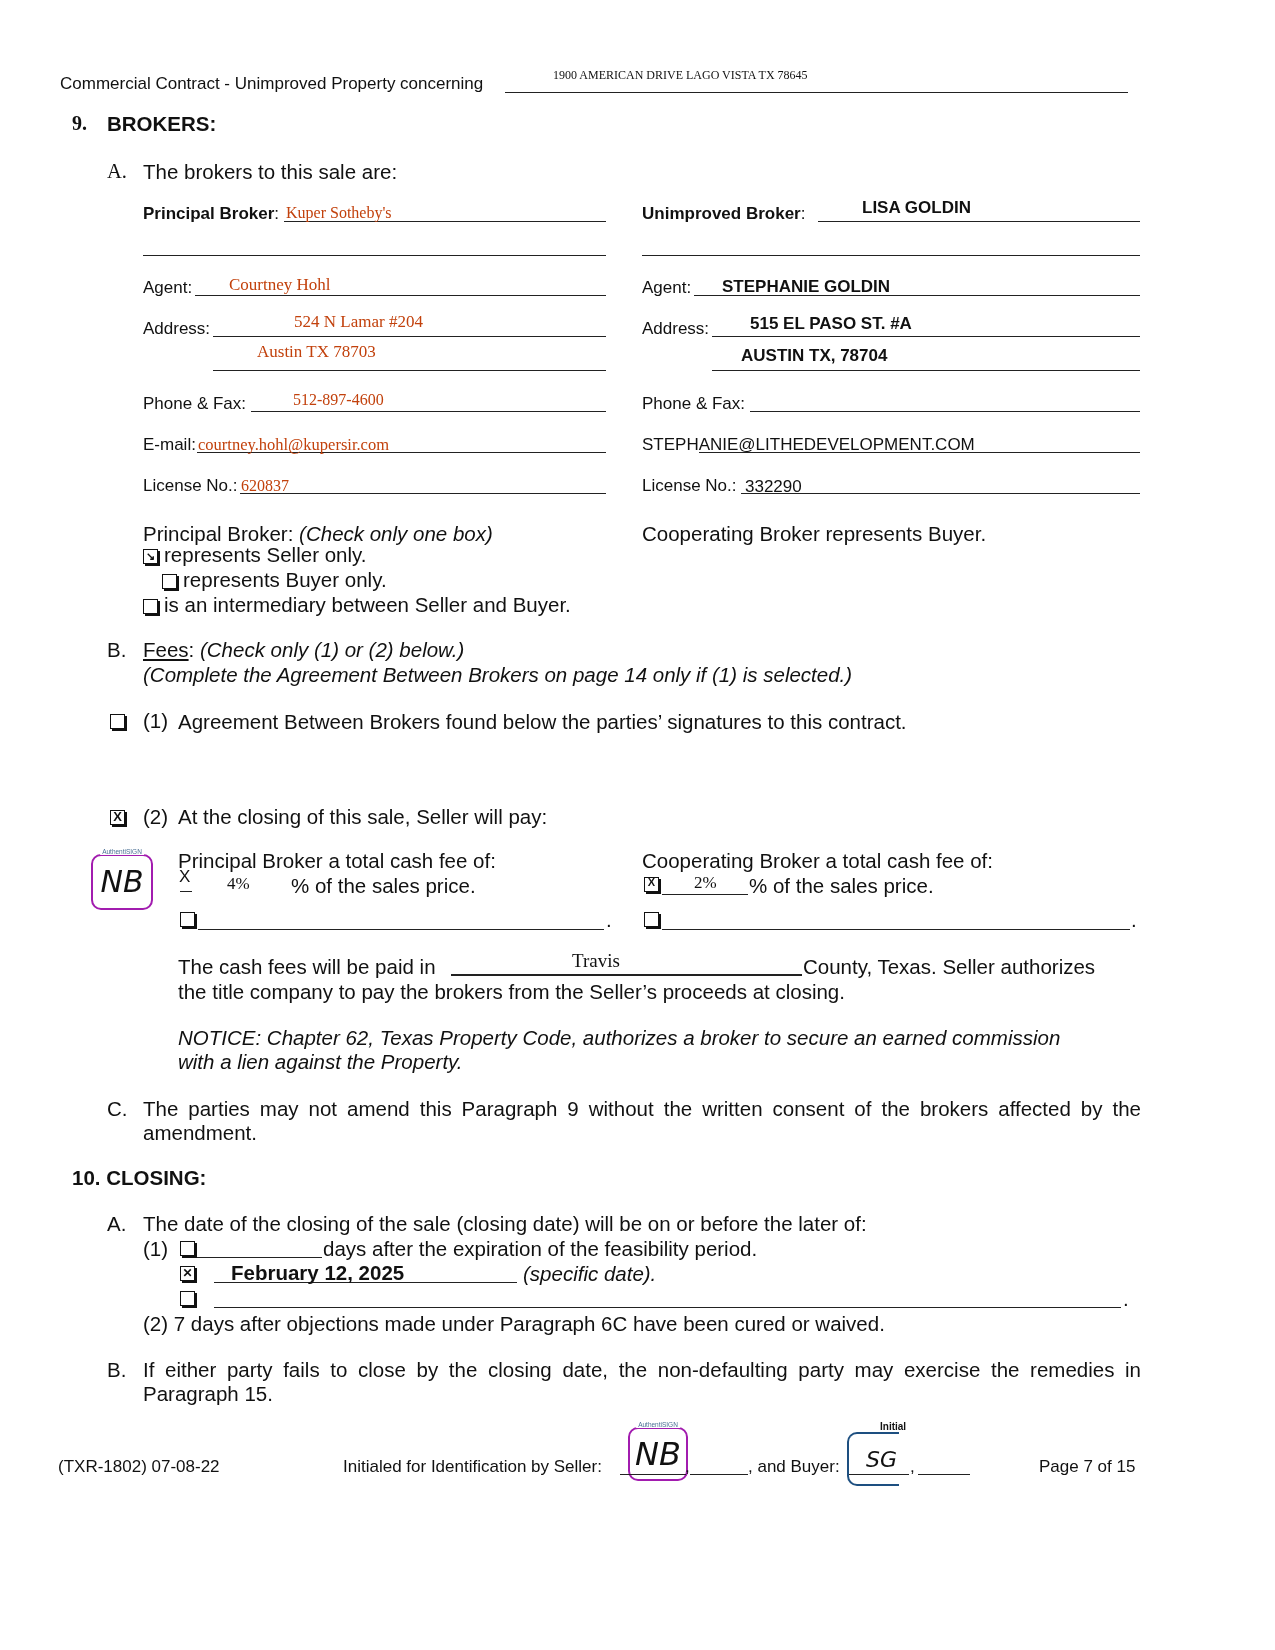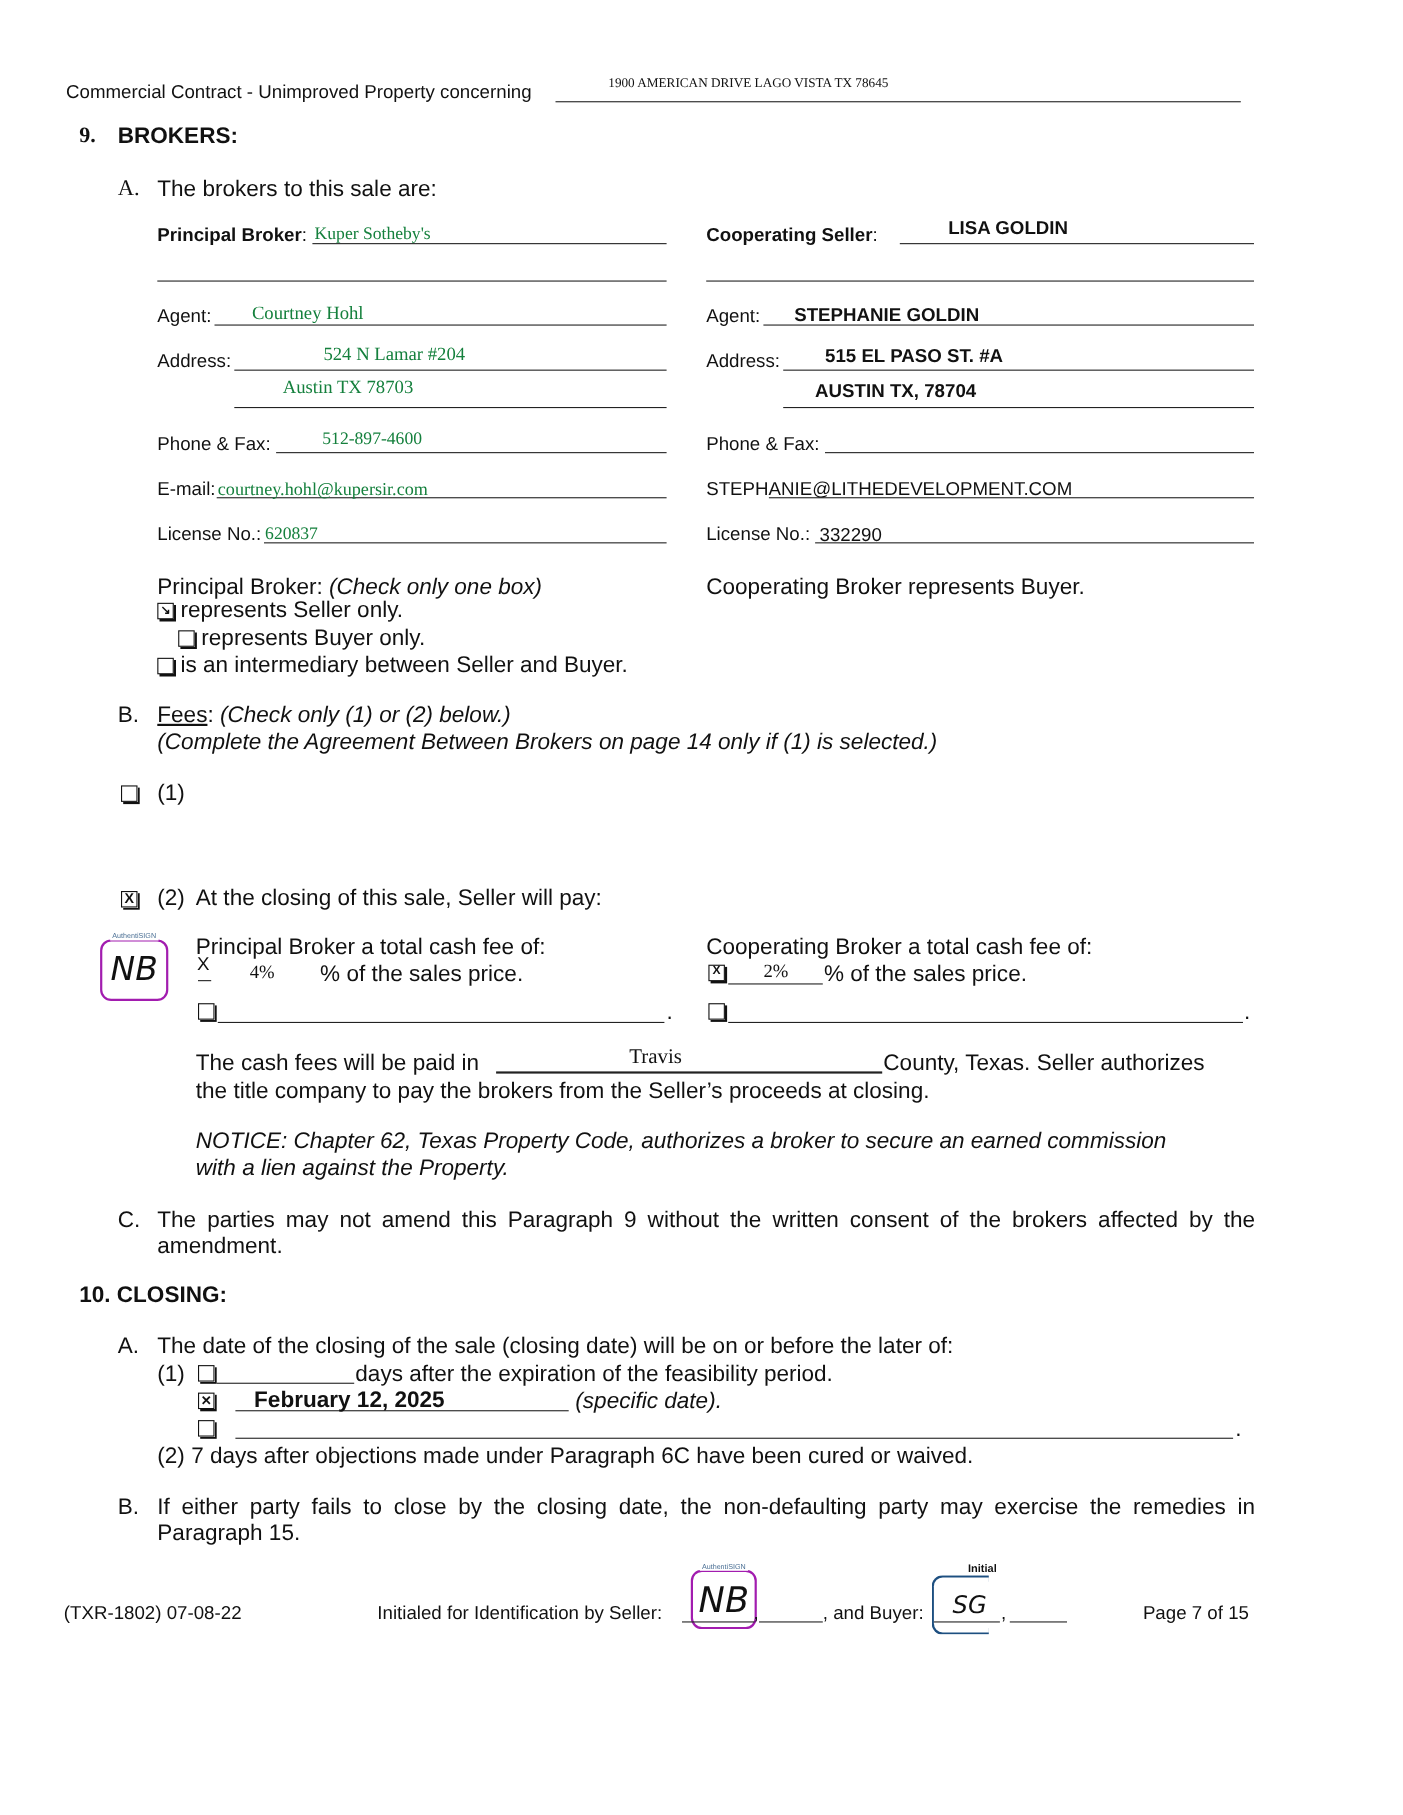--- a/index.html
+++ b/index.html
@@ -3,21 +3,21 @@
 <meta charset="utf-8">
 <style>
   html, body { margin: 0; padding: 0; background: #ffffff; }
   body { width: 1275px; height: 1650px; position: relative; overflow: hidden;
          font-family: "Liberation Sans", sans-serif; color: #111; }
   .abs { position: absolute; white-space: nowrap; }
   .serif { font-family: "Liberation Serif", serif; }
   .line { position: absolute; border-bottom: 1.5px solid #222; height: 0; }
   .lbl { font-size: 17px; }
   .big { font-size: 20.5px; }
-  .fill-serif { font-family: "Liberation Serif", serif; font-size: 17px; color: #15803d; }
+  .fill-serif { font-family: "Liberation Serif", serif; font-size: 17px; color: #c2410c; }
   .fill-bold { font-family: "Liberation Sans", sans-serif; font-weight: bold; font-size: 17px; }
   .cb { display: inline-block; width: 13px; height: 13px; border: 1.5px solid #111;
         box-shadow: 2px 2px 0 #111; position: relative; vertical-align: middle; margin-right: 6px;
         font-size: 12px; line-height: 12px; text-align: center; font-weight: bold; }
   .cb-abs { position: absolute; width: 13px; height: 13px; border: 1.5px solid #111;
         box-shadow: 2px 2px 0 #111; font-size: 12px; line-height: 12px; text-align: center; font-weight: bold; }
   .italic { font-style: italic; }
   .u { text-decoration: underline; }
   .bold { font-weight: bold; }
   .para { position: absolute; font-size: 20.5px; line-height: 25px; }
@@ -77,21 +77,21 @@
   </div>
   <div class="abs big" style="left:130px; top:568px;margin-left:32px;">
     <span class="cb"></span><span>represents Buyer only.</span>
   </div>
   <div class="abs big" style="left:143px; top:593px;">
     <span class="cb"></span><span>is an intermediary between Seller and Buyer.</span>
   </div>
 </div>
 
 <div>
-  <div class="abs lbl bold" style="left:642px; top:204px;"><span>Cooperating Seller</span><span style="font-weight:normal">:</span></div>
+  <div class="abs lbl bold" style="left:642px; top:204px;"><span>Unimproved Broker</span><span style="font-weight:normal">:</span></div>
   <div class="line" style="left:818px; width:322px; top:221px;"></div>
   <div class="abs fill-bold" style="left:862px; top:198px;">LISA GOLDIN</div>
   <div class="line" style="left:642px; width:498px; top:255px;"></div>
 
   <div class="abs lbl" style="left:642px; top:278px;">Agent:</div>
   <div class="line" style="left:694px; width:446px; top:295px;"></div>
   <div class="abs fill-bold" style="left:722px; top:277px;">STEPHANIE GOLDIN</div>
 
   <div class="abs lbl" style="left:642px; top:319px;">Address:</div>
   <div class="line" style="left:712px; width:428px; top:336px;"></div>
@@ -112,20 +112,21 @@
   <div class="abs big" style="left:642px; top:522px;">Cooperating Broker represents Buyer.</div>
 </div>
 
 <div class="abs big" style="left:107px; top:638px;">B.</div>
 <div class="abs big" style="left:143px; top:638px;"><span class="u">Fees</span>: <span class="italic">(Check only (1) or (2) below.)</span></div>
 <div class="abs big italic" style="left:143px; top:663px;">(Complete the Agreement Between Brokers on page 14 only if (1) is selected.)</div>
 
 <div class="cb-abs" style="left:110px; top:714px;"></div>
 <div class="abs big" style="left:143px; top:709px;">(1)</div>
 <div class="para justify" style="left:178px; top:709px; width:963px;">
+  <div style="white-space:nowrap;">Agreement Between Brokers found below the parties’ signatures to this contract.</div>
 </div>
 
 <div class="cb-abs" style="left:110px; top:810px; font-size:13px;">X</div>
 <div class="abs big" style="left:143px; top:805px;">(2)</div>
 <div class="abs big" style="left:178px; top:805px;">At the closing of this sale, Seller will pay:</div>
 
 <div class="stamp" style="left:91px; top:854px; width:58px; height:52px;">
   <span class="tag">AuthentiSIGN</span>
   <span class="ini" style="top:8px; font-size:30px;">NB</span>
 </div>

